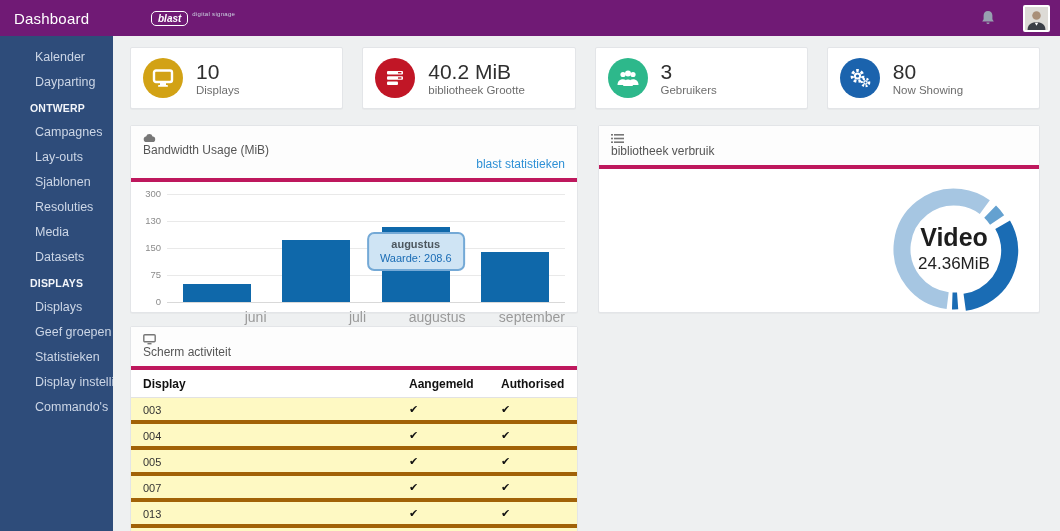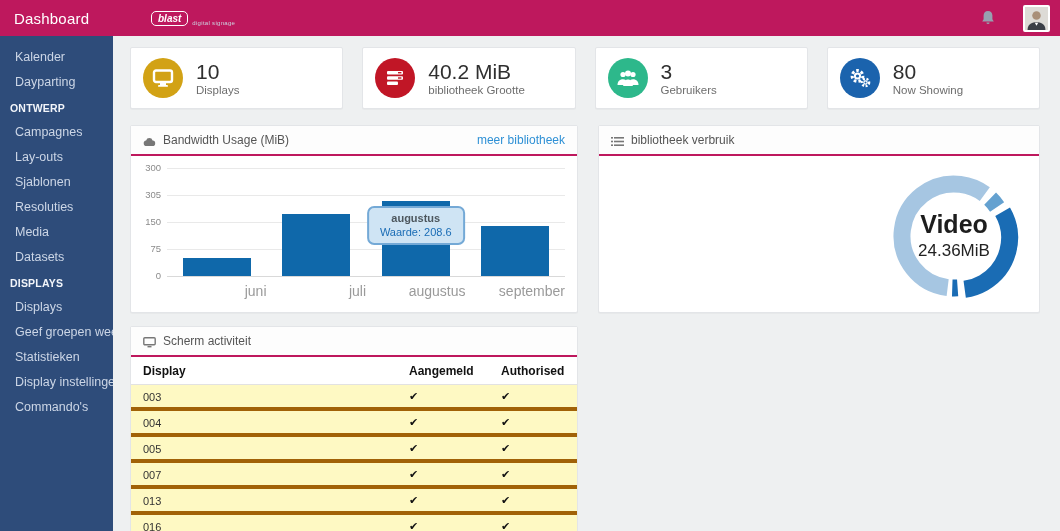--- a/index.html
+++ b/index.html
@@ -1,37 +1,37 @@
 <!DOCTYPE html>
 <html><head>
 <meta charset="utf-8">
 <style>
   * { margin:0; padding:0; box-sizing:border-box; }
   html,body { width:1060px; height:531px; overflow:hidden; font-family:"Liberation Sans", sans-serif; background:#eef0f1; }
 
   
-  .topbar { position:fixed; top:0; left:0; width:1060px; height:36px; background:#be185d; display:flex; align-items:center; z-index:50; }
+  .topbar { position:fixed; top:0; left:0; width:1060px; height:36px; background:#701a75; display:flex; align-items:center; z-index:50; }
   .tb-title { width:113px; padding-left:14px; color:#fff; font-size:15px; font-weight:500; letter-spacing:.2px; }
-  .logo { margin-left:18px; display:flex; align-items:flex-end; gap:4px;padding-left:20px; }
+  .logo { margin-left:18px; display:flex; align-items:flex-start; gap:4px;padding-left:20px; }
   .logo-box { border:1px solid #fff; border-radius:5px; padding:1px 6px; color:#fff; font-weight:bold; font-style:italic; font-size:10px; }
   .logo-sub { color:#cdd5e2; font-size:6px; letter-spacing:.3px; }
   .tb-spacer { flex:1; }
   .bell { width:18px; height:18px; margin-right:26px; cursor:pointer; }
   .avatar { width:27px; height:27px; border:2px solid #fff; border-radius:2px; margin-right:10px; overflow:hidden; background:#e4e2de; cursor:pointer; }
 
   
   .sidebar { position:fixed; top:36px; left:0; width:113px; height:495px; background:#2e4c7a; z-index:40; }
-  .sidebar ul { list-style:none; margin-top:9px; }
+  .sidebar ul { list-style:none; margin-top:9px;padding-left:20px; }
   .sb-link { height:25px; line-height:25px; padding-left:15px; color:#ccd6e6; font-size:12.5px; cursor:pointer; white-space:nowrap; overflow:hidden; }
   .sb-section { height:25px; line-height:27px; padding-left:10px; color:#f2f5fa; font-size:10.5px; font-weight:bold; letter-spacing:.2px; white-space:nowrap; }
 
   
   .main { position:absolute; top:36px; left:113px; width:947px; height:495px; padding:11px 20px 0 17px; }
   .card { background:#fff; border:1px solid #e3e5e8; border-radius:2px; box-shadow:0 1px 1px rgba(0,0,0,.03); }
-  .card-header { padding:7px 12px; font-size:12px; color:#555; background:#fdfdfd; border-bottom:2px solid #be185d; display:flex; align-items:flex-end; }
+  .card-header { padding:7px 12px; font-size:12px; color:#555; background:#fdfdfd; border-bottom:4px solid #be185d; display:flex; align-items:flex-start;flex-direction:column; }
   .card-header .hicon { margin-right:7px; display:inline-flex; }
   .hdr-link { margin-left:auto; color:#2e90d5; font-size:12px; text-decoration:none; cursor:pointer; }
 
   
   .stats-row { display:flex; gap:19px; }
   .stat-card { flex:1; height:62px; display:flex; align-items:center; padding:0 12px; }
   .stat-circle { width:40px; height:40px; border-radius:50%; display:flex; align-items:center; justify-content:center; flex:0 0 40px; }
   .stat-text { margin-left:13px; }
   .stat-value { font-size:21px; color:#2f2f2f; line-height:24px; }
   .stat-label { font-size:11.5px; color:#6d6d6d; }
@@ -185,32 +185,32 @@
   <div class="row2">
 
     <div class="card bw-card">
       <div class="card-header">
         <span class="hicon">
           <svg width="13" height="10" viewBox="0 0 13 10" class="ico">
             <path d="M3.5 9 a2.8 2.8 0 0 1 -0.4 -5.57 A3.4 3.4 0 0 1 9.6 3.5 a2.6 2.6 0 0 1 -0.3 5.5 Z" fill="#777"></path>
           </svg>
         </span>
         <span>Bandwidth Usage (MiB)</span>
-        <a class="hdr-link">meer bibliotheek</a>
+        <a class="hdr-link">blast statistieken</a>
       </div>
       <div class="bw-body">
         <div class="plot" id="bw-plot">
             <div class="gridline zero" style="top: 107.5px;"></div>
             <div class="ytick" style="top: 102px;">0</div>
             <div class="gridline" style="top: 80.5px;"></div>
             <div class="ytick" style="top: 75px;">75</div>
             <div class="gridline" style="top: 53.5px;"></div>
             <div class="ytick" style="top: 48px;">150</div>
             <div class="gridline" style="top: 26.5px;"></div>
-            <div class="ytick" style="top: 21px;">305</div>
+            <div class="ytick" style="top: 21px;">130</div>
             <div class="gridline" style="top: -0.5px;"></div>
             <div class="ytick" style="top: -6px;">300</div>
             <div class="bar" style="background: rgb(15, 104, 170); left: 4%; width: 17%; height: 18.36px;"></div>
             <div class="bar" style="background: rgb(15, 104, 170); left: 29%; width: 17%; height: 61.92px;"></div>
             <div class="bar" style="background: rgb(15, 104, 170); left: 54%; width: 17%; height: 75.096px;"></div>
             <div class="bar" style="background: rgb(15, 104, 170); left: 79%; width: 17%; height: 50.04px;"></div>
             <div class="tooltip" style="left: 62.5%; top: 37.904px;">
               <div class="tt-title">augustus</div>
               <div class="tt-value">Waarde: 208.6</div>
             </div>

